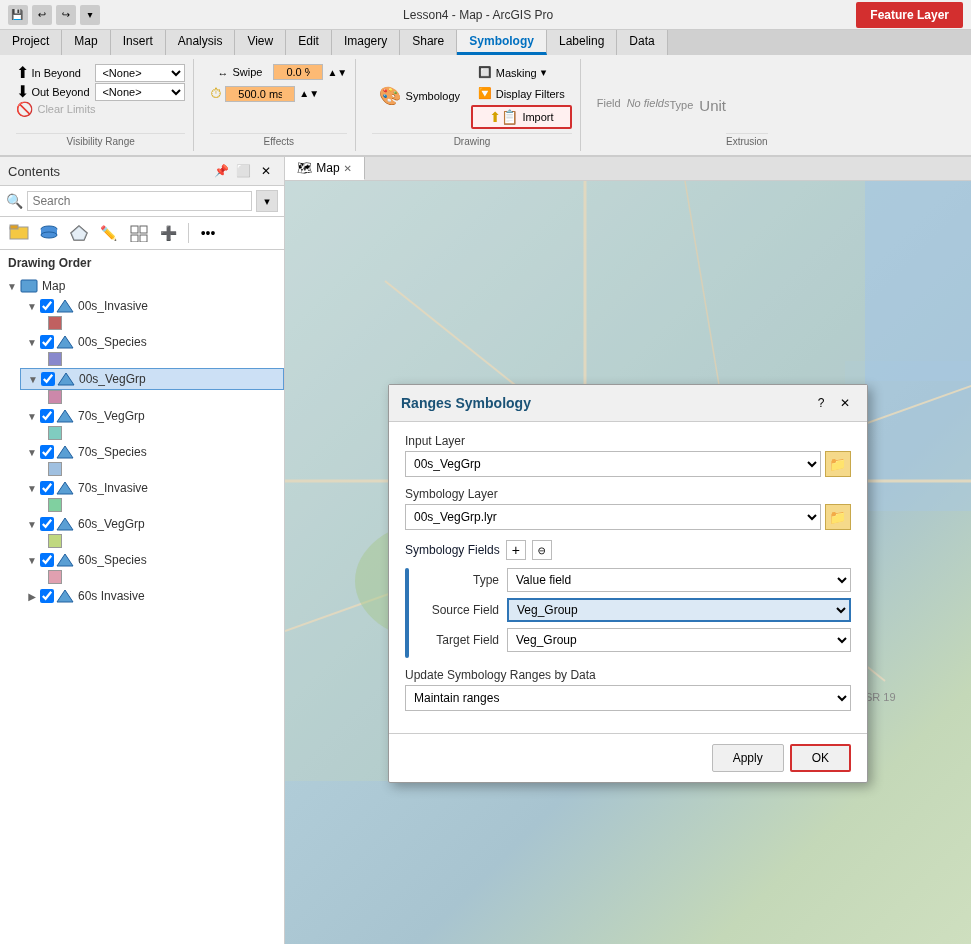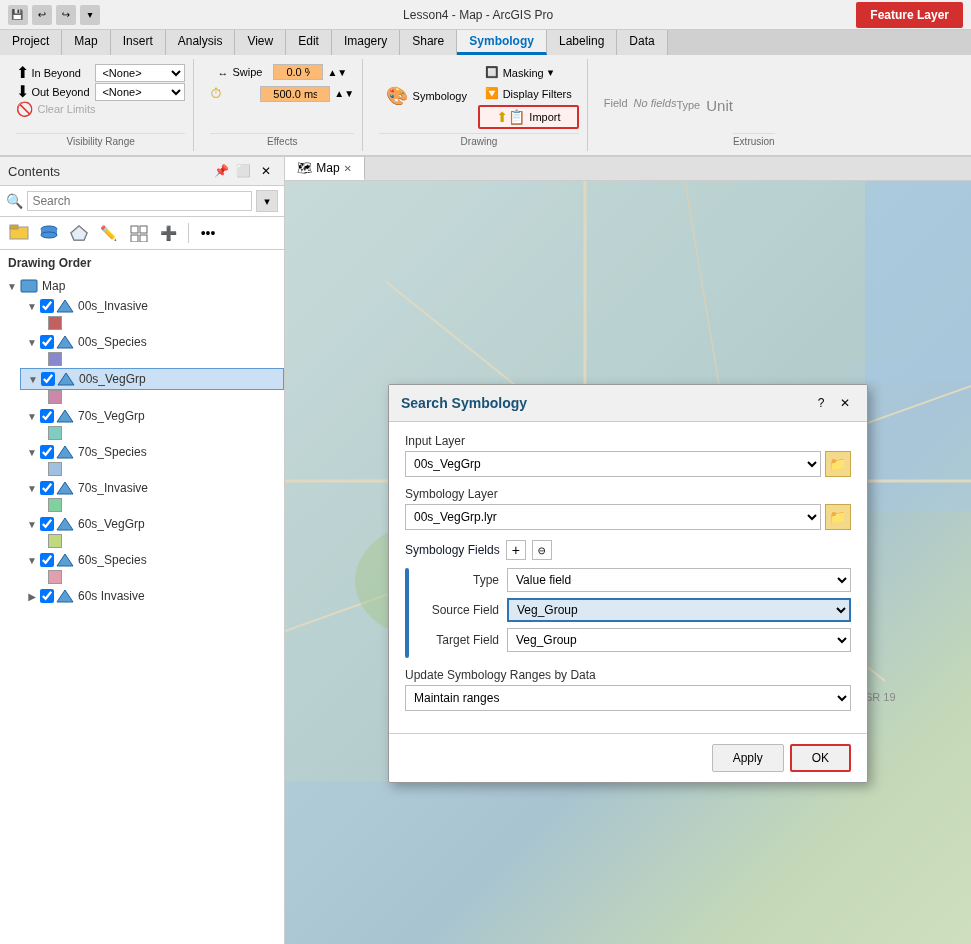--- a/index.html
+++ b/index.html
@@ -234,21 +234,21 @@
       <div style="display:flex;align-items:center;gap:4px;margin-bottom:4px;">
         <div class="btn-ribbon-small">
           <span>↔</span>
           <span>Swipe</span>
         </div>
         <input class="input-small" value="0.0 %" style="width: 50px;">
         <span style="font-size:10px;">▲▼</span>
       </div>
       <div style="display:flex;align-items:center;gap:4px;">
         <span style="font-size:14px;color:#d4a000;">⏱</span>
-        <input class="input-small" style="width: 70px; margin-left: 35px;" value="500.0 ms">
+        <input class="input-small" style="width: 70px;" value="500.0 ms">
         <span style="font-size:10px;">▲▼</span>
       </div>
       <div class="ribbon-group-label">Effects</div>
     </div>
 
     <div style="display:flex;flex-direction:column;border-right:1px solid #ccc;padding:4px 8px;min-width:180px;">
       <div style="display:flex;align-items:center;gap:4px;margin-bottom:4px;">
         <div class="btn-ribbon" style="flex-direction:row;gap:4px;min-width:60px;">
           <span style="font-size:18px;">🎨</span>
           <div>
@@ -516,21 +516,21 @@
 
           <text x="300" y="580" font-size="11" fill="#888">SR 590</text>
           <text x="580" y="520" font-size="11" fill="#888">SR 19</text>
         </svg>
       </div>
 
       <div class="dialog-overlay">
         <div class="dialog">
 
           <div class="dialog-header">
-            <span class="dialog-title">Search Symbology</span>
+            <span class="dialog-title">Ranges Symbology</span>
             <div class="dialog-header-buttons">
               <div class="dialog-header-btn">?</div>
               <div class="dialog-header-btn">✕</div>
             </div>
           </div>
 
           <div class="dialog-body">
 
             <div class="dialog-field">
               <div class="dialog-label">Input Layer</div>

